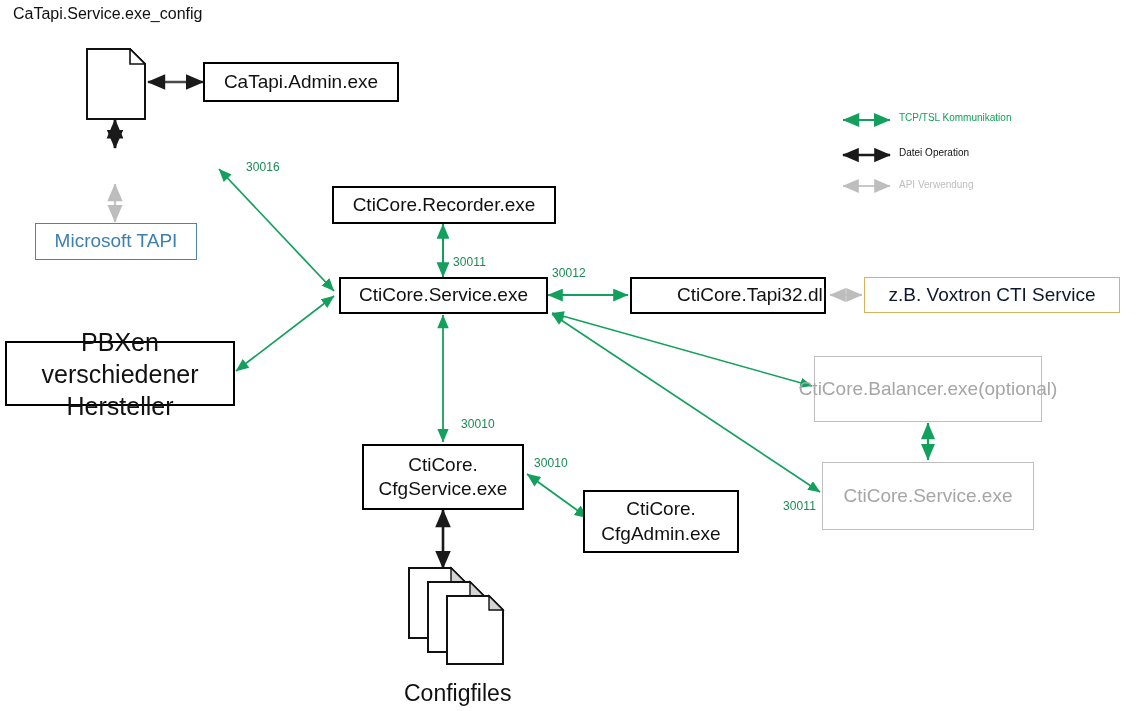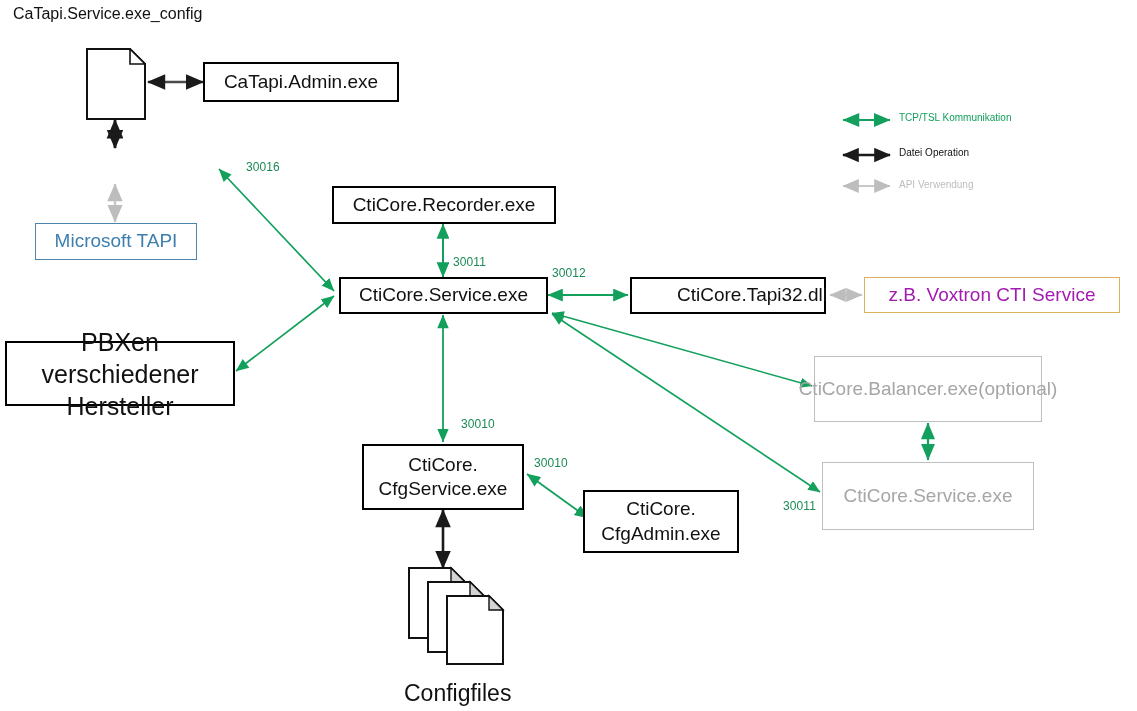--- a/index.html
+++ b/index.html
@@ -35,21 +35,21 @@
   .node.solid{
     border:2px solid #000000;
     color:#111111;
   }
   .node.blue{
     border:1.5px solid #4C84AE;
     color:#3D7FAF;
   }
   .node.orange{
     border:1.5px solid #D9B35C;
-    color:#a21caf;
+    color:#0f172a;
     align-items:center;
   }
   .node.ghost{
     border:1.5px solid #BFBFBF;
     color:#A6A6A6;
   }
   .title{
     position:absolute;
     color:#111111;
     white-space:nowrap;

